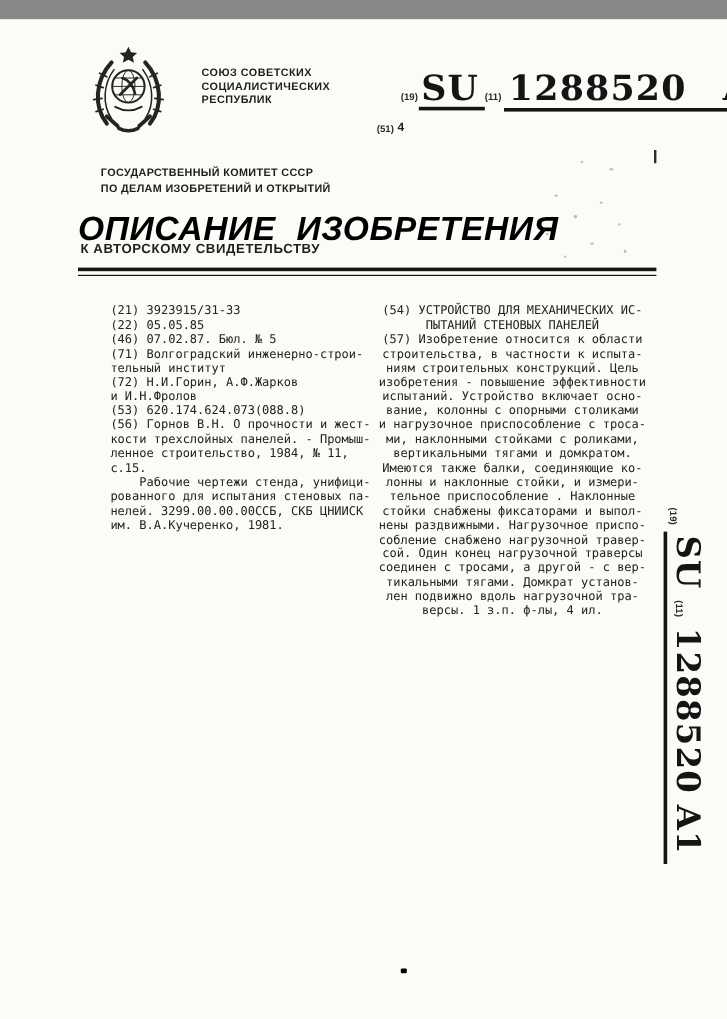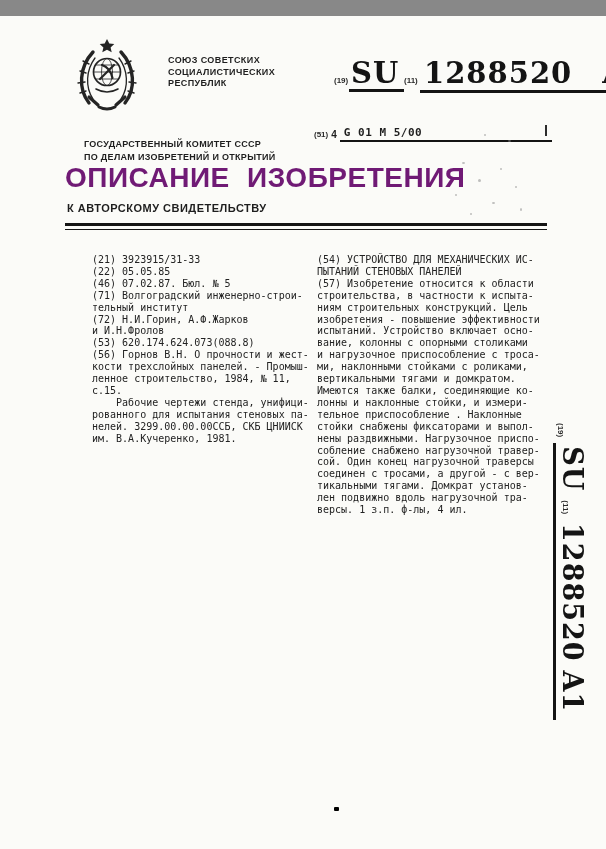--- a/index.html
+++ b/index.html
@@ -20,51 +20,51 @@
     font-family:"DejaVu Serif",serif;font-weight:bold;font-size:29px;line-height:30px;
     letter-spacing:1px;color:#141414;
   }
   .code19{position:absolute;left:334px;top:60px;}
   .su-wrap{position:absolute;left:349px;top:42px;border-bottom:3px solid #141414;padding:0 5px 1px 2px;}
   .code11{position:absolute;left:404px;top:60px;}
   .numkind-wrap{
     position:absolute;left:420px;top:42px;display:flex;gap:30px;
     border-bottom:3px solid #141414;padding:0 10px 2px 4px;
   }
-  .ipc-row{position:absolute;left:314px;top:110px;display:flex;align-items:center;gap:3px;}
+  .ipc-row{position:absolute;left:314px;top:85px;display:flex;align-items:flex-end;gap:3px;}
   .ipc-edition{font-size:10px;font-weight:bold;}
   .ipc-class{
     font-family:"DejaVu Sans Mono",monospace;font-weight:bold;font-size:11px;
     border-bottom:2px solid #141414;width:208px;padding:0 0 1px 4px;letter-spacing:.5px;
   }
   .committee{
     position:absolute;left:84px;top:122px;
     font-size:9px;font-weight:bold;line-height:12.5px;letter-spacing:.3px;white-space:pre;
   }
   
   .doc-title{
-    position:absolute;left:65px;top:146px;
-    font-size:28px;font-weight:bold;letter-spacing:.5px;word-spacing:9px;color:#701a75;
+    position:absolute;left:65px;top:159px;
+    font-size:28px;font-weight:bold;letter-spacing:.5px;word-spacing:9px;color:#000000;font-style:italic;
   }
   .doc-subtitle{
     position:absolute;left:67px;top:186px;
     font-size:11px;font-weight:bold;letter-spacing:.5px;
   }
   .double-rule{
     position:absolute;left:65px;top:207px;width:482px;height:3px;
     border-top:3px solid #151515;border-bottom:1.5px solid #151515;
   }
   
   .body-col{
     position:absolute;top:238px;
     font-family:"DejaVu Sans Mono",monospace;font-size:10px;line-height:11.9px;
     white-space:pre;color:#222;
   }
   .col-left{left:92px;width:240px;}
-  .col-right{left:317px;width:240px;}
+  .col-right{left:307px;width:240px;text-align:center;}
   
   .side-id{
     position:absolute;left:591px;top:407px;width:268px;height:38px;
     transform:rotate(90deg);transform-origin:0 0;
     display:flex;align-items:flex-end;gap:6px;
   }
   .side-id .bignum{font-size:27px;line-height:28px;}
   .side-underlined{
     display:flex;align-items:flex-end;gap:9px;
     border-bottom:3px solid #141414;padding:0 8px 2px 3px;
@@ -110,21 +110,20 @@
   <span class="su-wrap"><span class="bignum">SU</span></span>
   <span class="lbl-small code11">(11)</span>
   <span class="numkind-wrap">
     <span class="bignum">1288520</span>
     <span class="bignum">A1</span>
   </span>
 
   <div class="ipc-row">
     <span class="lbl-small">(51)</span>
     <span class="ipc-edition">4</span>
-    <span class="ipc-class">G 01 M 5/00</span>
   </div>
 
   <div class="committee">ГОСУДАРСТВЕННЫЙ КОМИТЕТ СССР
 ПО ДЕЛАМ ИЗОБРЕТЕНИЙ И ОТКРЫТИЙ</div>
 
   <div class="doc-title">ОПИСАНИЕ ИЗОБРЕТЕНИЯ</div>
   <div class="doc-subtitle">К АВТОРСКОМУ СВИДЕТЕЛЬСТВУ</div>
   <div class="double-rule"></div>
 
   <div class="body-col col-left">(21) 3923915/31-33

